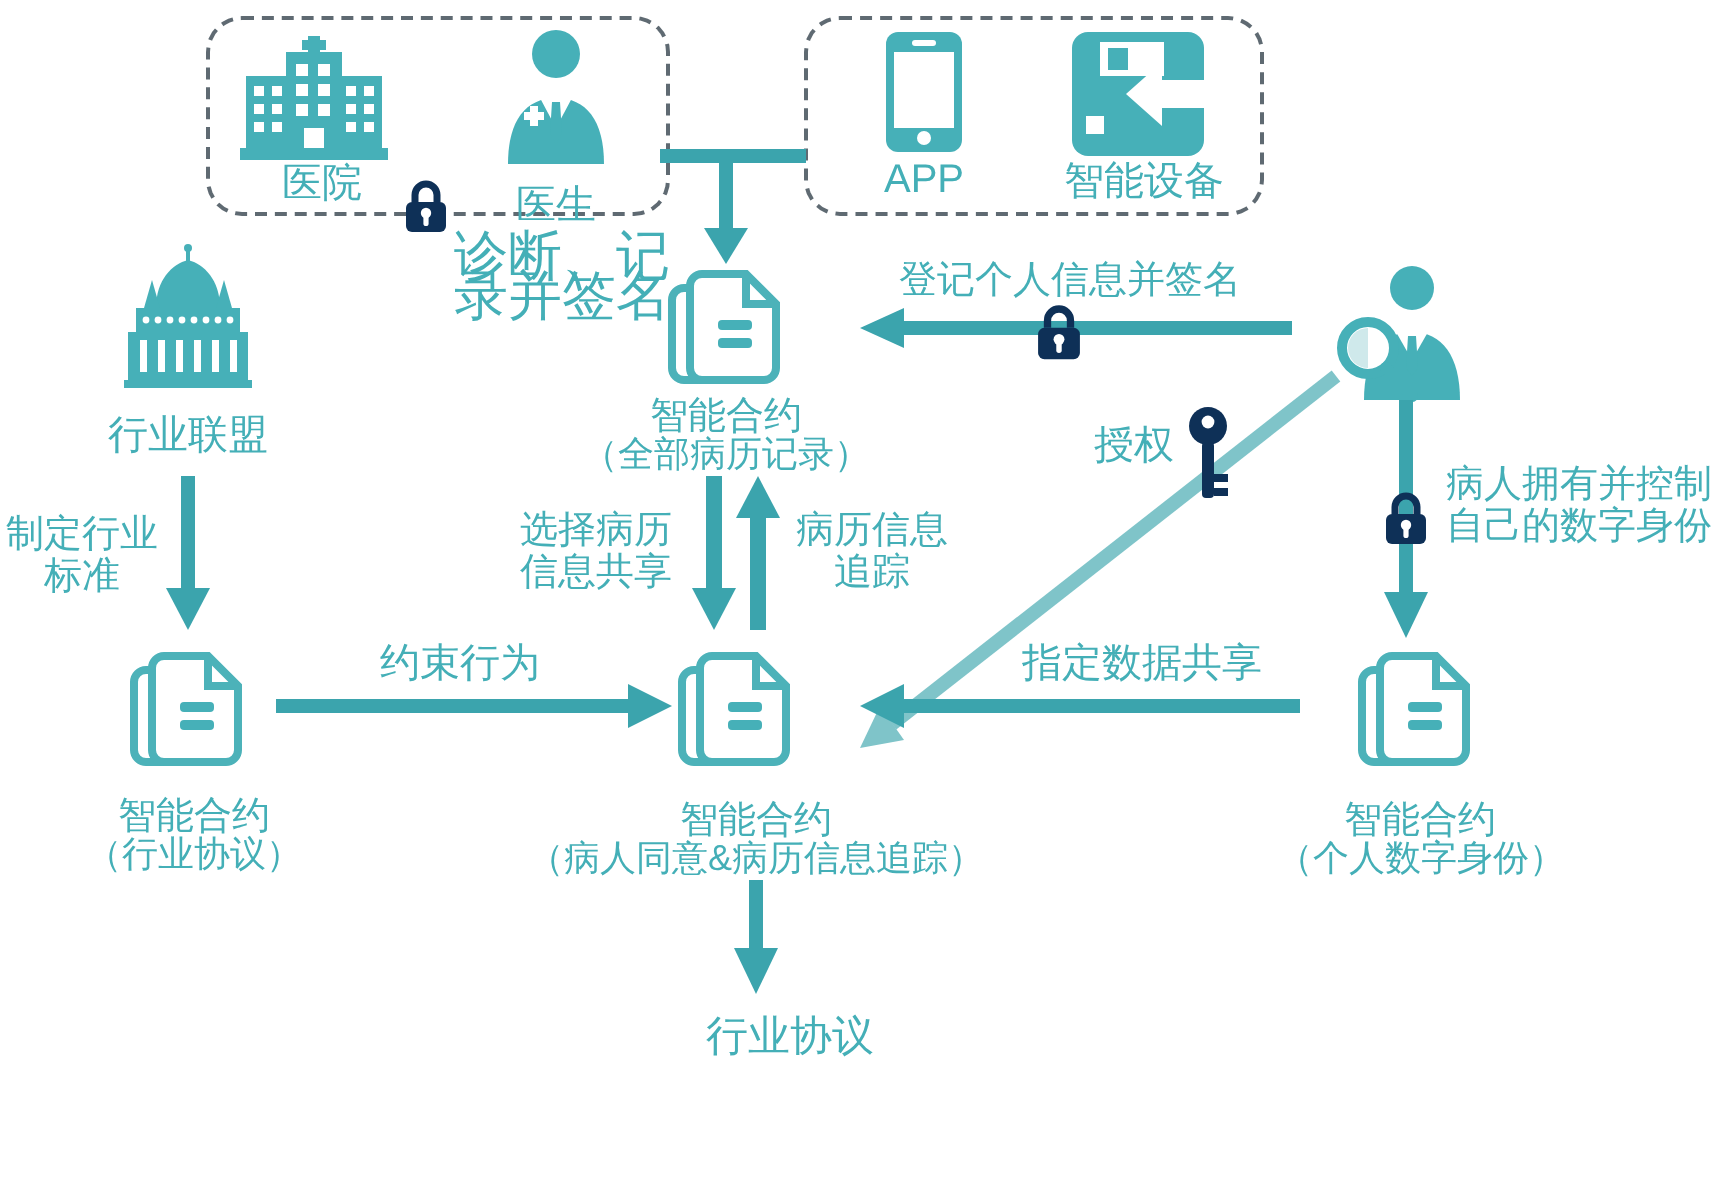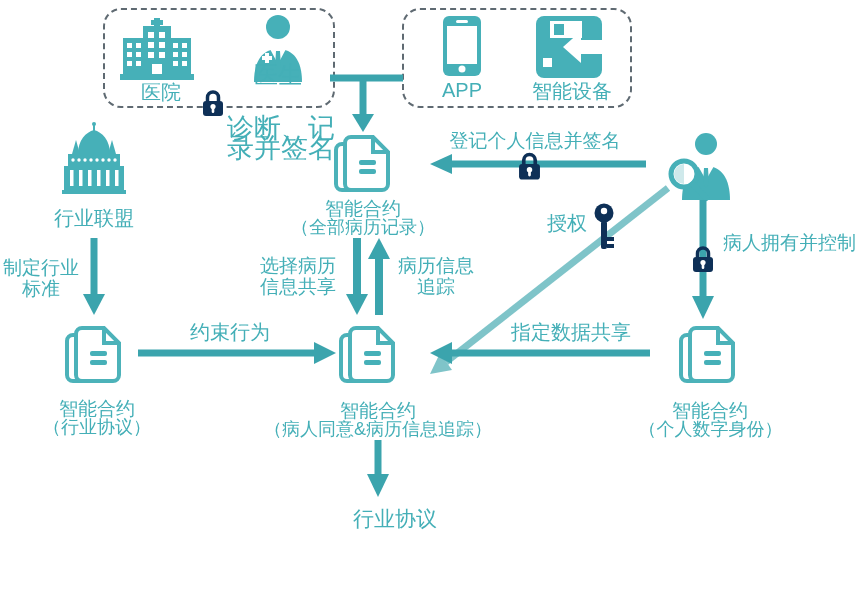--- a/index.html
+++ b/index.html
@@ -69,21 +69,21 @@
   <div class="lbl" style="left:122px;top:82px;width:78px;font-size:20px;">医院</div>
 
   <svg class="abs" style="left:250px;top:14px;" width="56" height="68" viewBox="0 0 56 68">
     <circle cx="28" cy="13" r="12" fill="#46b0b8"></circle>
     <path d="M4,68 C4,46 13,35 28,35 C43,35 52,46 52,68 Z" fill="#46b0b8"></path>
     <polygon points="20,35 36,35 28,50" fill="#ffffff"></polygon>
     <polygon points="26,37 30,37 31,53 28,58 25,53" fill="#46b0b8"></polygon>
     <rect x="15" y="39" width="4" height="10" fill="#ffffff"></rect>
     <rect x="12" y="42" width="10" height="4" fill="#ffffff"></rect>
   </svg>
-  <div class="lbl" style="left:248px;top:64px;width:60px;font-size:24px;">医生</div>
+  <div class="lbl" style="left:248px;top:93px;width:60px;font-size:20px;">医生</div>
 
   <svg class="abs" style="left:443px;top:16px;" width="38" height="60" viewBox="0 0 38 60">
     <rect x="0" y="0" width="38" height="60" rx="6" fill="#46b0b8"></rect>
     <rect x="4" y="10" width="30" height="38" fill="#ffffff"></rect>
     <rect x="13" y="4" width="12" height="3" rx="1.5" fill="#ffffff"></rect>
     <circle cx="19" cy="53" r="3.5" fill="#ffffff"></circle>
   </svg>
   <div class="lbl" style="left:433px;top:80px;width:58px;font-size:20px;">APP</div>
 
   <svg class="abs" style="left:536px;top:16px;" width="66" height="62" viewBox="0 0 66 62">
@@ -162,20 +162,21 @@
     <polygon class="arrow-head" points="2,96 24,96 13,119"></polygon>
   </svg>
   <svg class="abs" style="left:692px;top:244px;" width="22" height="30" viewBox="0 0 22 30">
     <path d="M5.5,13 V9.5 a5.5,5.5 0 0 1 11,0 V13" fill="none" stroke="#0e3057" stroke-width="3.5"></path>
     <rect x="1" y="13" width="20" height="15" rx="3" fill="#0e3057"></rect>
     <circle cx="11" cy="18.5" r="2.6" fill="#ffffff"></circle>
     <rect x="9.7" y="19.5" width="2.6" height="5.5" rx="1.3" fill="#ffffff"></rect>
   </svg>
   <div class="lbl left" style="left:723px;top:232px;">
     <div>病人拥有并控制</div>
+    <div>自己的数字身份</div>
   </div>
 
   <svg class="abs" style="left:679px;top:326px;" width="58" height="60" viewBox="0 0 58 60">
     <rect x="2" y="9" width="40" height="46" rx="6" fill="#ffffff" stroke="#4cb2b9" stroke-width="4"></rect>
     <path d="M17,2 h22 l15,15 v32 a6,6 0 0 1 -6,6 h-31 a6,6 0 0 1 -6,-6 v-41 a6,6 0 0 1 6,-6 z" fill="#ffffff" stroke="#4cb2b9" stroke-width="4"></path>
     <path d="M39,2 v15 h15" fill="none" stroke="#4cb2b9" stroke-width="4"></path>
     <rect x="25" y="25" width="17" height="5" rx="2" fill="#46b0b8"></rect>
     <rect x="25" y="34" width="17" height="5" rx="2" fill="#46b0b8"></rect>
   </svg>
   <div class="lbl" style="left:650px;top:400px;width:120px;">智能合约</div>

